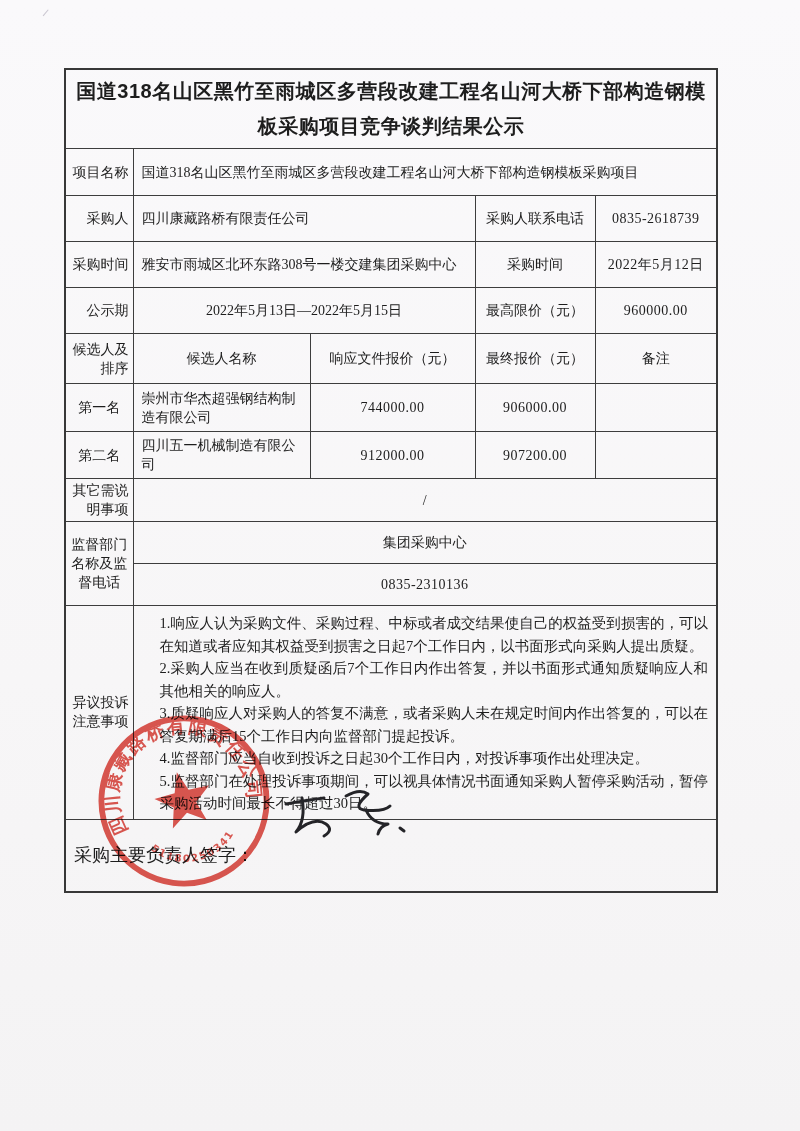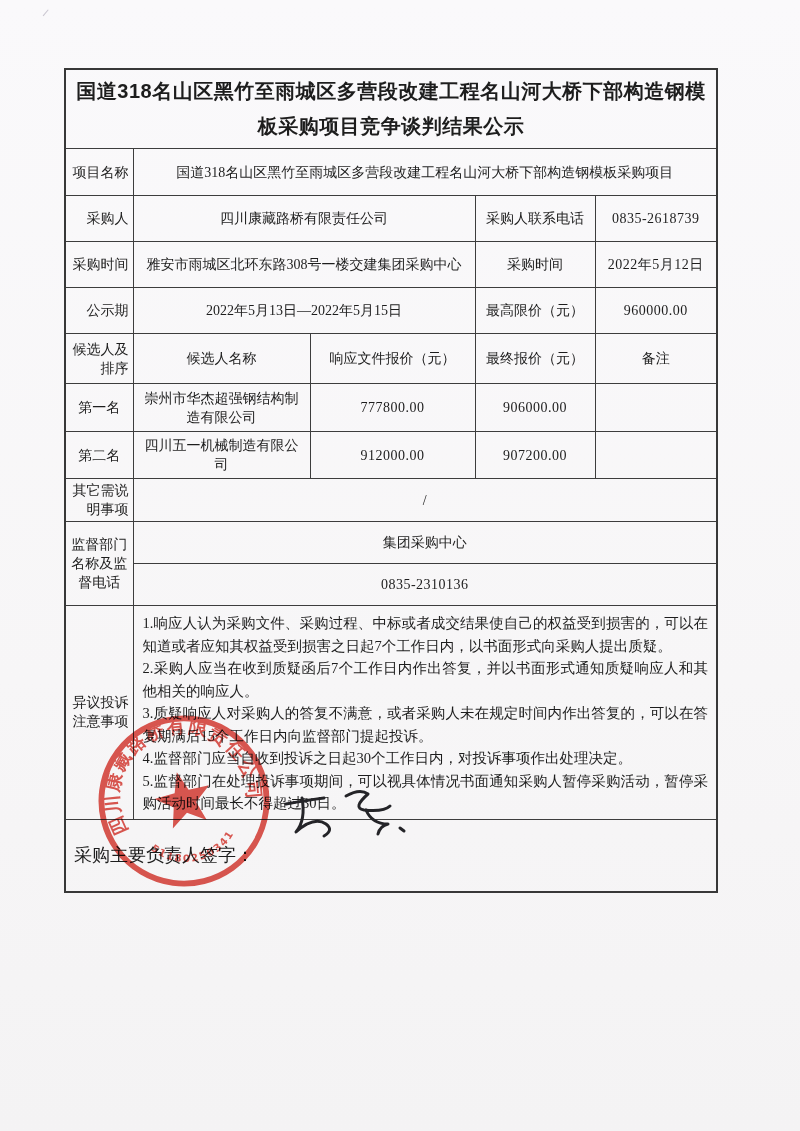--- a/index.html
+++ b/index.html
@@ -21,27 +21,27 @@
     padding:6px 6px;vertical-align:middle;
     overflow:hidden;
   }
   tr.r-title td{
     font-family:"Liberation Sans","DejaVu Sans",sans-serif;
     font-weight:bold;font-size:20px;line-height:35px;
     text-align:center;letter-spacing:.5px;padding:4px 8px;
   }
   .lbl{text-align:right;padding:2px 4px 2px 6px;}
   .lbl-c{text-align:center;padding:13px 2px;}
-  .val-l{text-align:center;padding:2px 8px;}
+  .val-l{text-align:left;padding:2px 8px;}
   .val-c{text-align:center;margin-left:48px;}
   .num{text-align:center;letter-spacing:.5px;}
   tr.h73{height:73px} tr.h47{height:47px} tr.h42{height:42px} tr.h43{height:43px}
   tr.h39{height:39px} tr.h50{height:50px} tr.h48{height:48px} tr.h40{height:40px}
   tr.h38{height:38px} tr.h202{height:202px} tr.hsig{height:73px}
-  td.objection-cell{vertical-align:top;padding:6px 8px 4px 9px;}
+  td.objection-cell{vertical-align:top;padding:6px 8px 4px 26px;}
   .obj-line{font-size:14.5px;line-height:22.5px;text-align:justify;}
   td.sig-cell{font-size:18px;padding-left:8px;}
   
   .stamp{
     position:absolute;left:94px;top:710px;width:180px;height:182px;
     transform:rotate(-14deg);
     opacity:.85;mix-blend-mode:multiply;pointer-events:none;
   }
   
   .signature{
@@ -101,21 +101,21 @@
     <td class="lbl">候选人及排序</td>
     <td class="val-c">候选人名称</td>
     <td class="val-c">响应文件报价（元）</td>
     <td class="val-c">最终报价（元）</td>
     <td class="val-c">备注</td>
   </tr>
 
   <tr class="h48">
     <td class="val-c">第一名</td>
     <td class="val-l">崇州市华杰超强钢结构制造有限公司</td>
-    <td class="num">777800.00</td>
+    <td class="num">744000.00</td>
     <td class="num">906000.00</td>
     <td class="val-c"></td>
   </tr>
 
   <tr class="h47">
     <td class="val-c">第二名</td>
     <td class="val-l">四川五一机械制造有限公司</td>
     <td class="num">912000.00</td>
     <td class="num">907200.00</td>
     <td class="val-c"></td>

